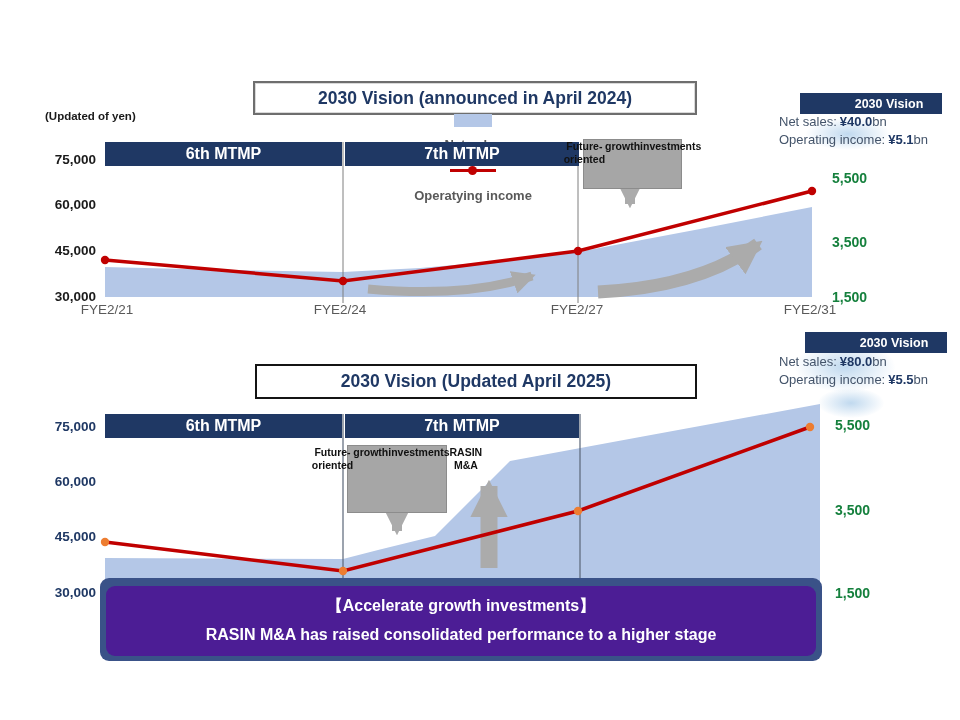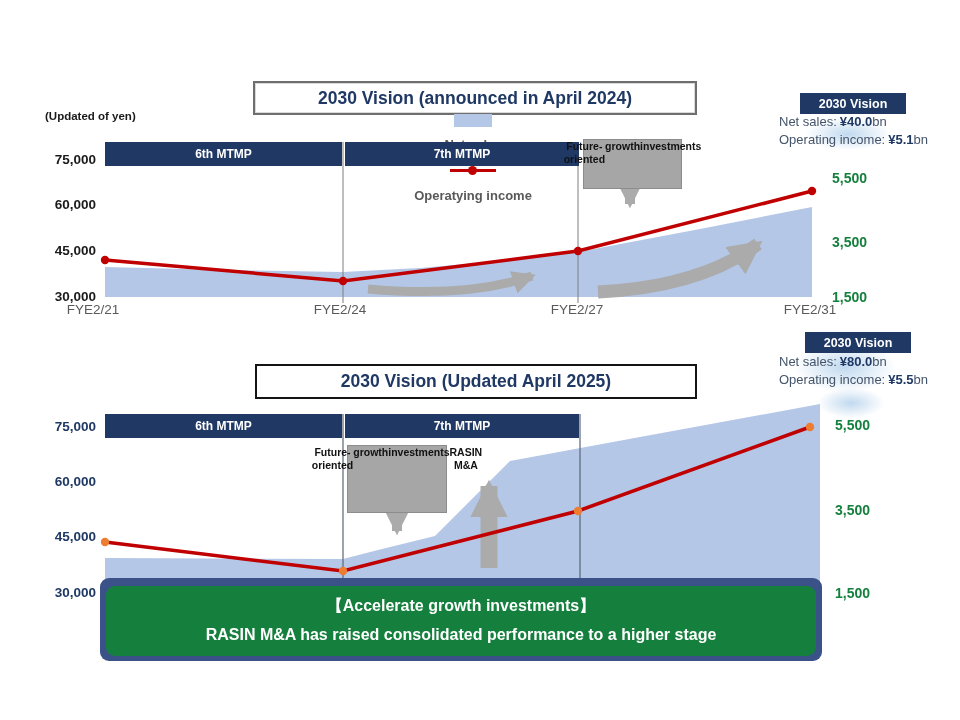--- a/index.html
+++ b/index.html
@@ -12,24 +12,24 @@
   .title-box.gray-border{border:2px solid #6e6e6e;box-shadow:0 0 0 1px #d9d9d9 inset;}
   .title-box.black-border{border:2px solid #141414;}
   
   .legend{display:flex;align-items:center;justify-content:center;gap:10px;z-index:3;
           font-size:13px;font-weight:bold;color:#595959;}
   .legend-swatch-area{width:38px;height:13px;background:#b4c7e7;}
   .legend-line{position:relative;width:46px;height:16px;}
   .legend-line .ln{position:absolute;left:0;top:6.5px;width:46px;height:3px;background:#c00000;}
   .legend-line .dot{position:absolute;left:18px;top:3.5px;width:9px;height:9px;border-radius:50%;background:#c00000;}
   
-  .mtmp-bar{background:#1f3864;color:#fff;font-weight:bold;font-size:12px;
+  .mtmp-bar{background:#1f3864;color:#fff;font-weight:bold;font-size:16px;
             display:flex;align-items:center;justify-content:center;z-index:3;}
   .badge{background:#1f3864;color:#fff;font-weight:bold;font-size:12.5px;
-         display:flex;align-items:center;justify-content:center;z-index:3;}
+         display:flex;align-items:center;justify-content:center;z-index:3;padding-left:36px;}
   
   .summary{font-size:13px;color:#44546a;z-index:3;white-space:nowrap;}
   .summary .lbl{margin-right:3px;}
   .summary .val{font-weight:bold;color:#1f3864;}
   
   .ylab{width:58px;text-align:right;font-size:13.5px;font-weight:bold;color:#1a1a1a;z-index:3;}
   .ylab.navy{color:#1f3864;}
   .yrlab{font-size:14px;font-weight:700;color:#15803d;z-index:3;}
   .xlab{width:62px;text-align:center;font-size:13.5px;color:#595959;z-index:3;}
   
@@ -37,21 +37,21 @@
             font-size:10.5px;line-height:1.2;text-align:center;z-index:3;
             display:flex;flex-direction:row;justify-content:center;}
   .note-box span{display:block;}
   
   .units{font-size:11.5px;font-weight:bold;color:#1a1a1a;z-index:3;}
   
   .glow{border-radius:50%;z-index:1;
         background:radial-gradient(ellipse at center,rgba(189,215,238,0.95) 0%,rgba(189,215,238,0) 72%);}
   
   .banner-back{background:#3a5288;border-radius:9px;z-index:4;}
-  .banner-front{background:#15803d;border-radius:9px;z-index:5;color:#fff;font-weight:bold;
+  .banner-front{background:#4c1d95;border-radius:9px;z-index:5;color:#fff;font-weight:bold;
                 font-size:16px;text-align:center;display:flex;flex-direction:column;
                 justify-content:center;gap:8px;line-height:1.3;}
   svg.layer{position:absolute;left:0;top:0;z-index:2;}
 </style>
 </head>
 <body>
 
 <div id="stage">
 
   <svg class="layer" width="960" height="340" viewBox="0 0 960 340">
@@ -150,21 +150,21 @@
 
   <div class="abs ylab" style="left:38px;top:152px;">75,000</div>
   <div class="abs ylab" style="left:38px;top:197px;">60,000</div>
   <div class="abs ylab" style="left:38px;top:243px;">45,000</div>
   <div class="abs ylab" style="left:38px;top:289px;">30,000</div>
 
   <div class="abs yrlab" style="left:832px;top:170px;">5,500</div>
   <div class="abs yrlab" style="left:832px;top:234px;">3,500</div>
   <div class="abs yrlab" style="left:832px;top:289px;">1,500</div>
 
-  <div class="abs xlab" style="left:62px;top:302px;">FYE2/21</div>
+  <div class="abs xlab" style="left:76px;top:302px;">FYE2/21</div>
   <div class="abs xlab" style="left:309px;top:302px;">FYE2/24</div>
   <div class="abs xlab" style="left:546px;top:302px;">FYE2/27</div>
   <div class="abs xlab" style="left:779px;top:302px;">FYE2/31</div>
 
   <div class="abs title-box black-border" style="left:255px;top:364px;width:438px;height:31px;">2030 Vision (Updated April 2025)</div>
 
   <div class="abs badge" style="left:805px;top:332px;width:106px;height:21px;">2030 Vision</div>
   <div class="abs glow" style="left:795px;top:342px;width:100px;height:50px;"></div>
   <div class="abs glow" style="left:818px;top:388px;width:66px;height:30px;"></div>
   <div class="abs summary" style="left:779px;top:354px;">

